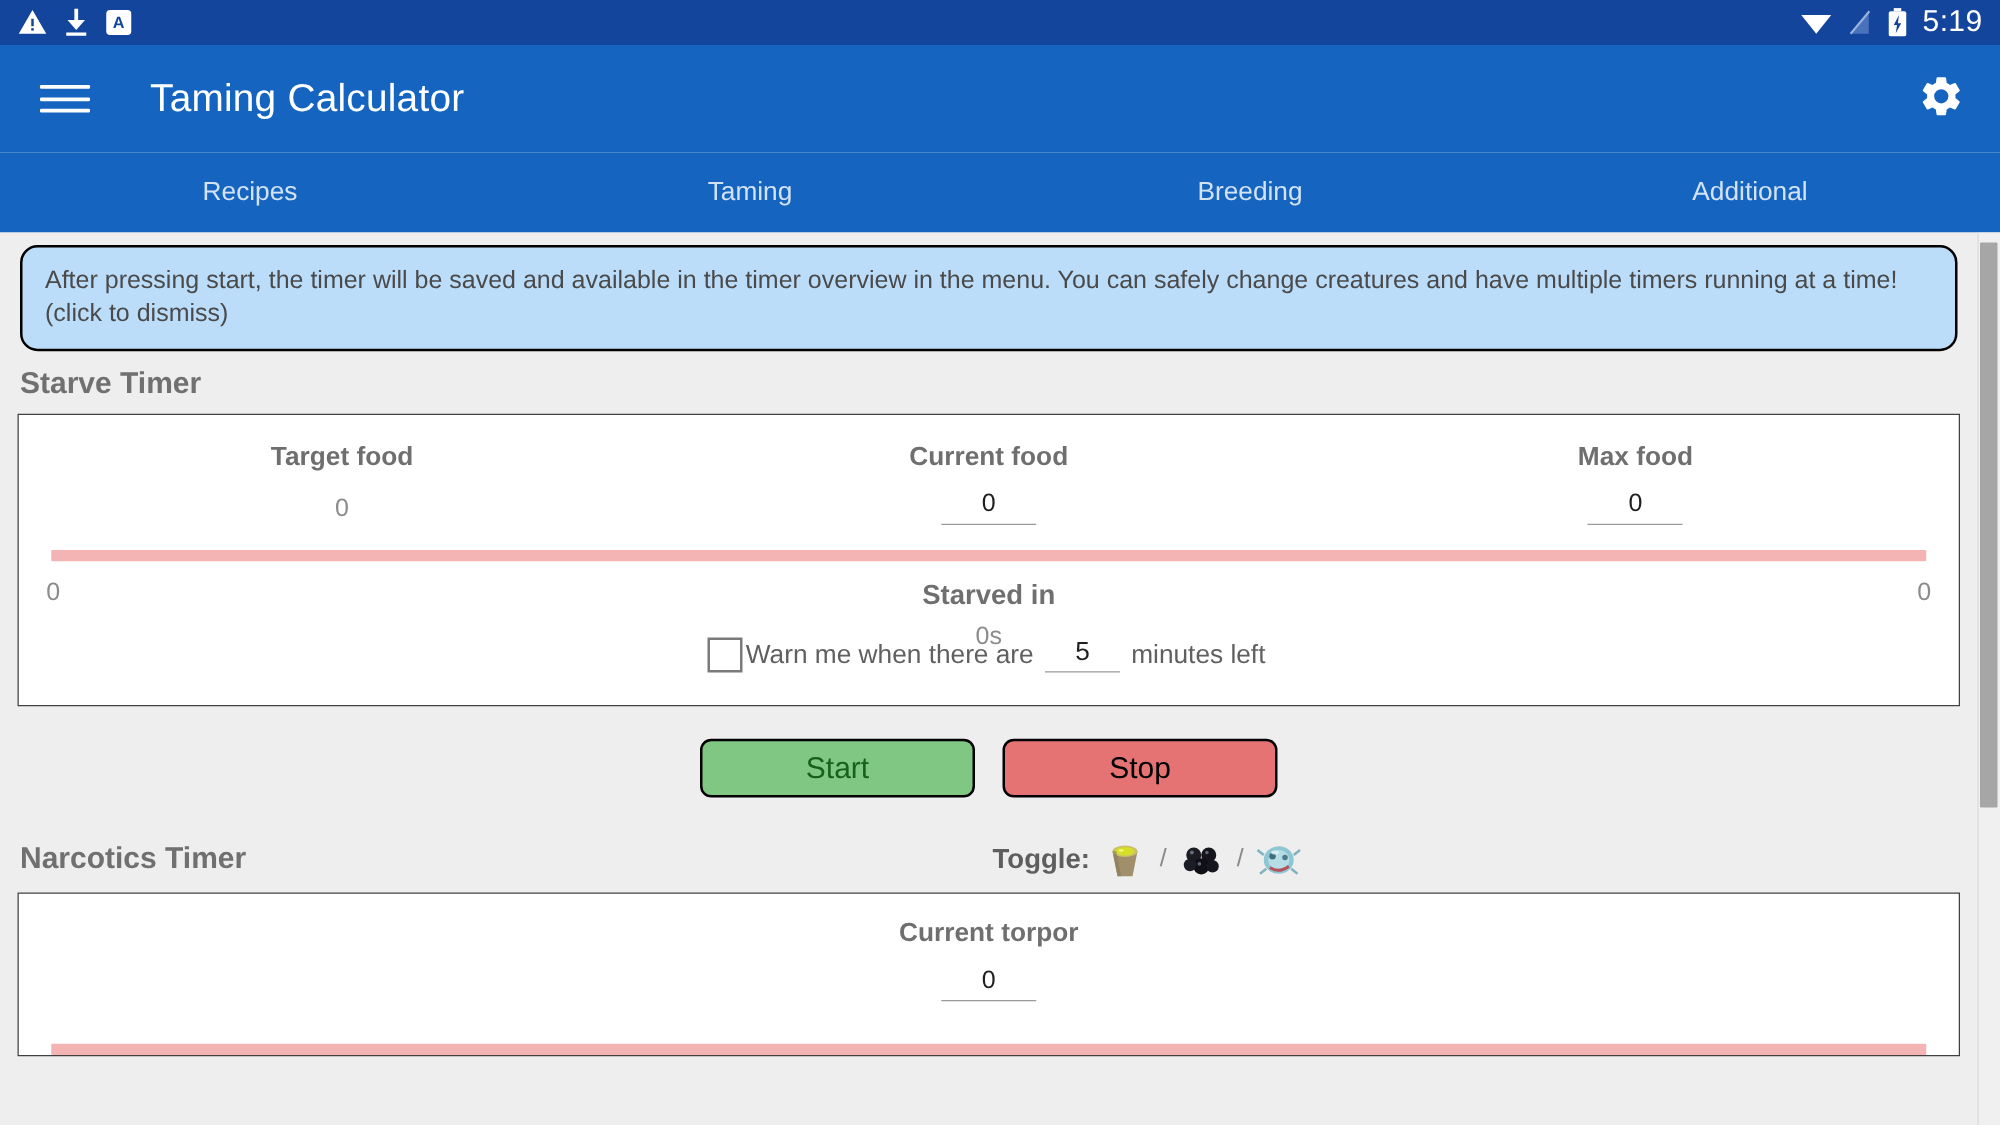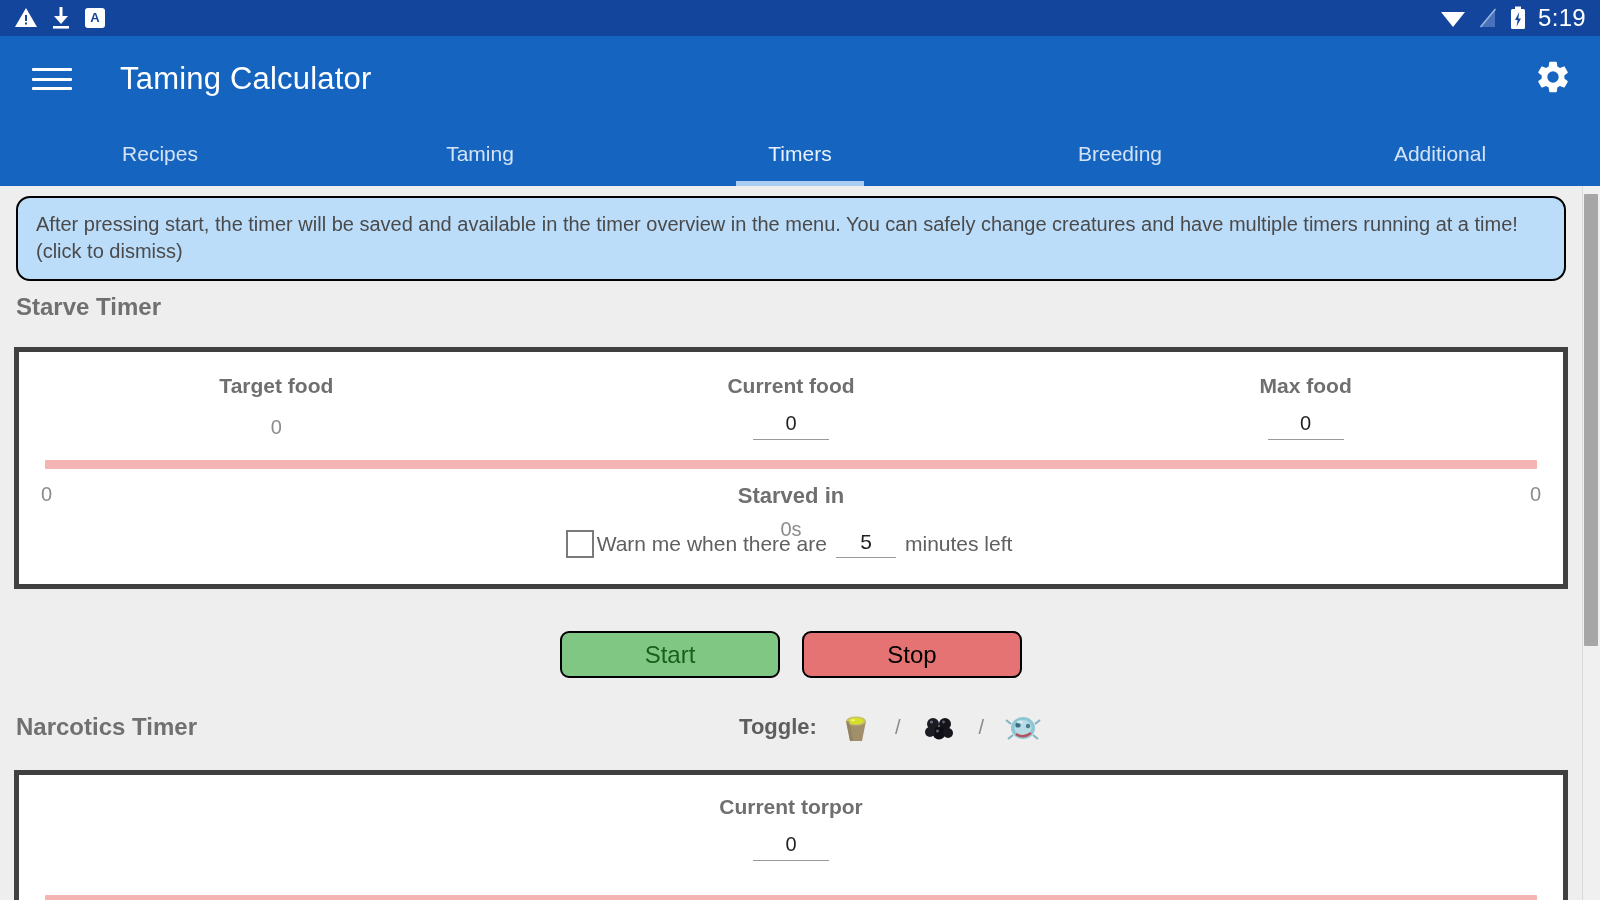--- a/index.html
+++ b/index.html
@@ -105,22 +105,22 @@
 
   .section-title {
     color: #707070;
     font-size: 24px;
     font-weight: 700;
     padding: 12px 0 10px 16px;
   }
 
   .card {
     background: #ffffff;
-    border: 5px solid #404040;
-    margin: 16px 14px;
+    border: 1px solid #404040;
+    margin: 0 14px;
   }
 
   .food-row {
     display: flex;
     padding: 22px 0 10px 0;
   }
   .food-col {
     flex: 1;
     display: flex;
     flex-direction: column;
@@ -223,21 +223,21 @@
   .narc-head {
     display: flex;
     align-items: center;
     padding: 6px 0 8px 16px;
   }
   .narc-toggle {
     margin-left: auto;
     margin-right: 540px;
     display: flex;
     align-items: center;
-    gap: 20px;
+    gap: 9px;
   }
   .toggle-label { color: #5e5e5e; font-size: 22px; font-weight: 700; }
   .slash { color: #8a8a8a; font-size: 20px; }
   .icon-item { width: 38px; height: 38px; cursor: pointer; display: block; }
 
   .narc-row {
     display: flex;
     padding: 20px 0 12px 0;
   }
   .narc-col {
@@ -328,23 +328,20 @@
     </svg>
   </div>
 </div>
 
 <div class="tabs">
   <div class="tab">
       <span>Recipes</span>
     </div>
   <div class="tab">
       <span>Taming</span>
-    </div>
-  <div class="tab active">
-      <span>Timers</span>
     </div>
   <div class="tab">
       <span>Breeding</span>
     </div>
   <div class="tab">
       <span>Additional</span>
     </div>
 </div>
 
 <div class="content-wrap">

